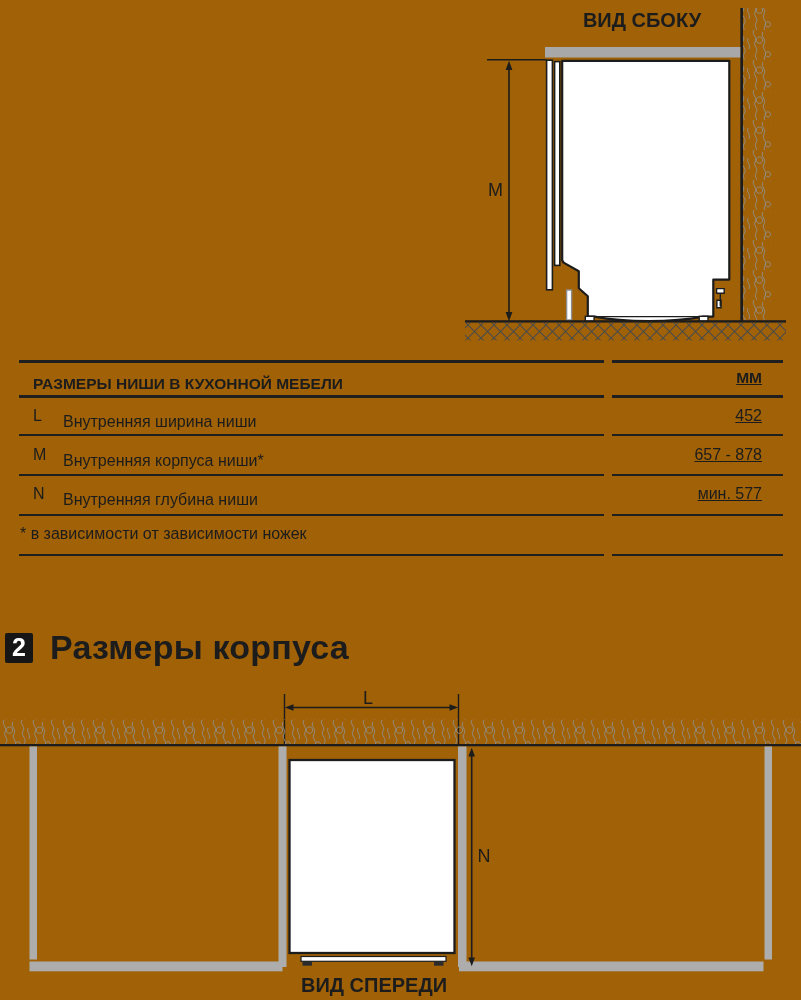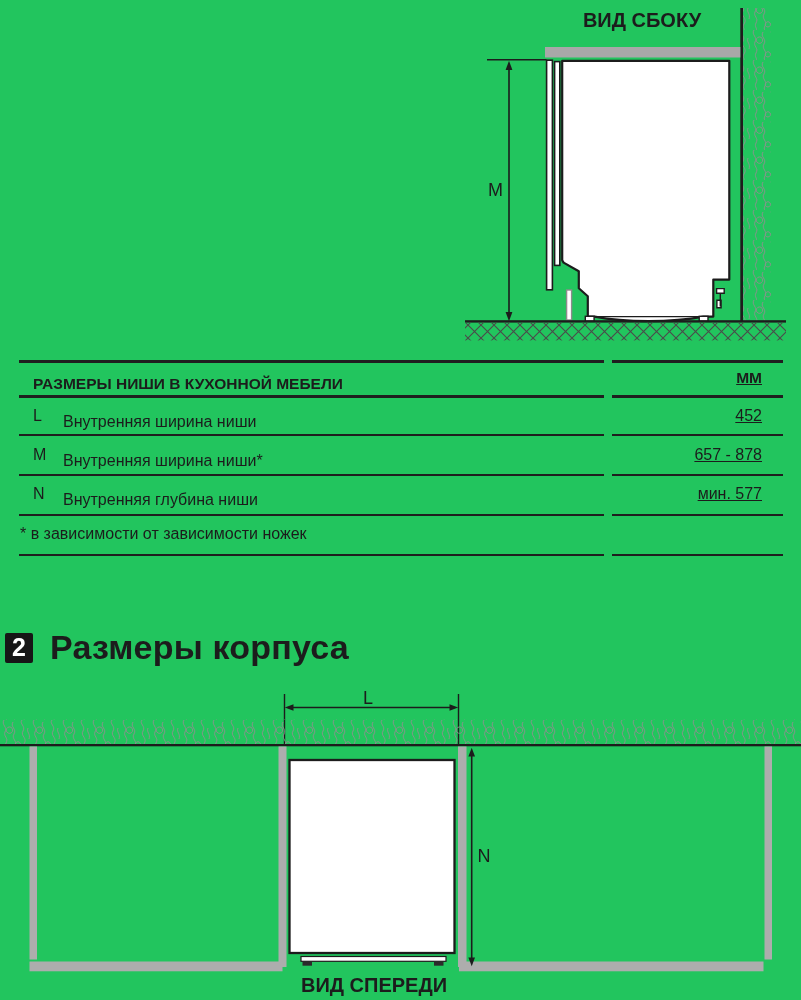--- a/index.html
+++ b/index.html
@@ -1,17 +1,17 @@
 <!DOCTYPE html>
 <html><head>
 <meta charset="utf-8">
 <style>
   html,body{margin:0;padding:0;background:#fff;}
   .page{
-    position:relative;width:801px;height:1000px;background:#22c55e;overflow:hidden;
+    position:relative;width:801px;height:1000px;background:#a16207;overflow:hidden;
     font-family:"Liberation Sans",sans-serif;color:#1c1c1c;
   }
   svg{position:absolute;display:block;}
   #side-view-svg{left:440px;top:0;}
   #front-view-svg{left:0;top:680px;}
 
   
   .tbl{position:absolute;left:19px;top:360px;width:764px;height:197px;font-size:16px;}
   .rule{position:absolute;background:#1f1f1f;}
   .rule-l{left:0;width:585px;}
@@ -108,21 +108,21 @@
       <span class="t-key">L</span>
       <span class="t-label">Внутренняя ширина ниши</span>
       <span class="t-value">452</span>
     </div>
 
     <div class="rule rule-l thin" style="top:74px"></div>
     <div class="rule rule-r thin" style="top:74px"></div>
 
     <div class="trow" style="top:77px;height:35px">
       <span class="t-key">M</span>
-      <span class="t-label">Внутренняя ширина ниши*</span>
+      <span class="t-label">Внутренняя корпуса ниши*</span>
       <span class="t-value">657 - 878</span>
     </div>
 
     <div class="rule rule-l thin" style="top:113.5px"></div>
     <div class="rule rule-r thin" style="top:113.5px"></div>
 
     <div class="trow" style="top:116px;height:36px">
       <span class="t-key">N</span>
       <span class="t-label">Внутренняя глубина ниши</span>
       <span class="t-value">мин. 577</span>

